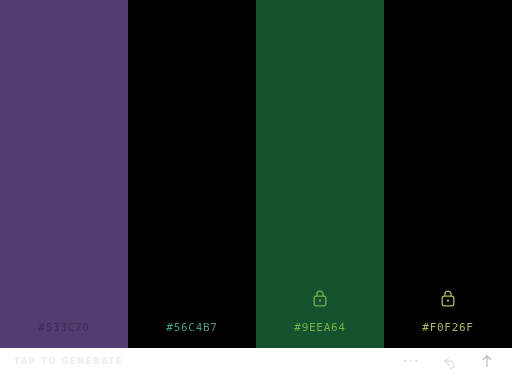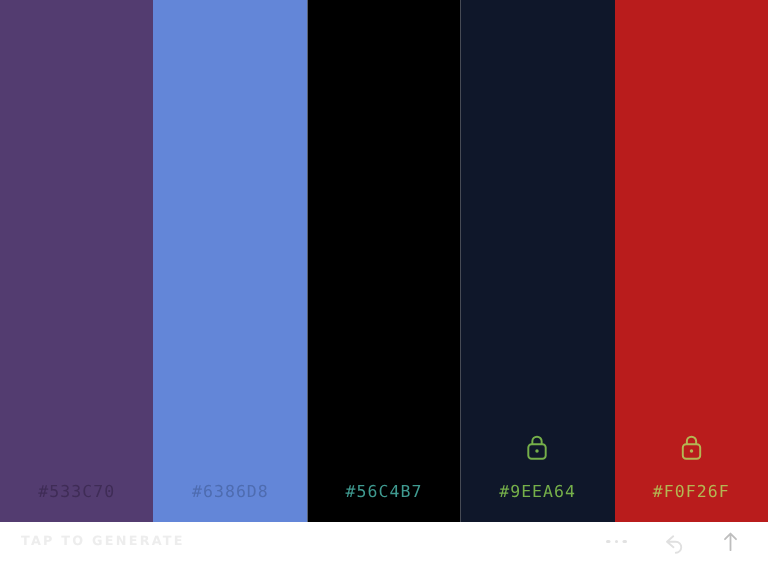--- a/index.html
+++ b/index.html
@@ -100,42 +100,38 @@
 
 <div id="app">
 
   <div id="palette">
 
     <div class="swatch" style="background: rgb(83, 60, 112);">
 
       <span class="hex-label" style="color: rgb(63, 44, 86);">#533C70</span>
     </div>
 
-    <div class="swatch" style="background: rgb(99, 134, 216);">
-
-      <span class="hex-label" style="color: rgb(78, 108, 176);">#6386D8</span>
-    </div>
 
     <div class="swatch" style="background: #000000;">
 
       <span class="hex-label" style="color: rgb(63, 154, 144);">#56C4B7</span>
     </div>
 
-    <div class="swatch" style="background: #0f172a;">
+    <div class="swatch" style="background: #14532d;">
       <span class="lock-icon" style="color: rgb(117, 175, 74);">
         <svg viewBox="0 0 16 18" width="16" height="18" fill="none">
           <rect x="2.2" y="7.2" width="11.6" height="9.6" rx="2.2" stroke="currentColor" stroke-width="1.3"></rect>
           <path d="M4.9 7.2V5.2a3.1 3.1 0 0 1 6.2 0v2" stroke="currentColor" stroke-width="1.3" fill="none"></path>
           <circle cx="8" cy="11.6" r="1.15" fill="currentColor"></circle>
         </svg>
       </span>
       <span class="hex-label" style="color: rgb(117, 175, 74);">#9EEA64</span>
     </div>
 
-    <div class="swatch" style="background: #b91c1c;">
+    <div class="swatch" style="background: #000000;">
       <span class="lock-icon" style="color: rgb(180, 182, 83);">
         <svg viewBox="0 0 16 18" width="16" height="18" fill="none">
           <rect x="2.2" y="7.2" width="11.6" height="9.6" rx="2.2" stroke="currentColor" stroke-width="1.3"></rect>
           <path d="M4.9 7.2V5.2a3.1 3.1 0 0 1 6.2 0v2" stroke="currentColor" stroke-width="1.3" fill="none"></path>
           <circle cx="8" cy="11.6" r="1.15" fill="currentColor"></circle>
         </svg>
       </span>
       <span class="hex-label" style="color: rgb(180, 182, 83);">#F0F26F</span>
     </div>
 

